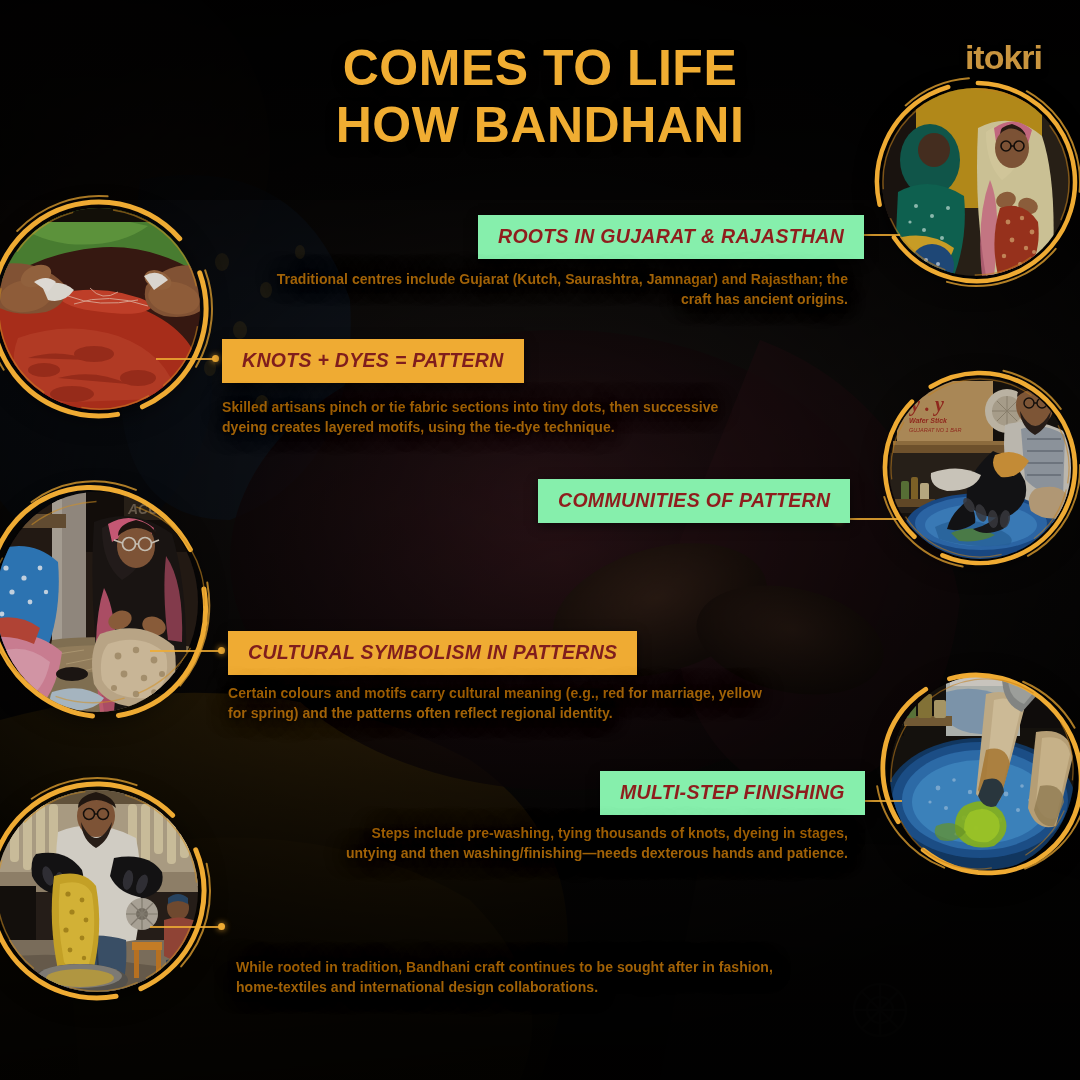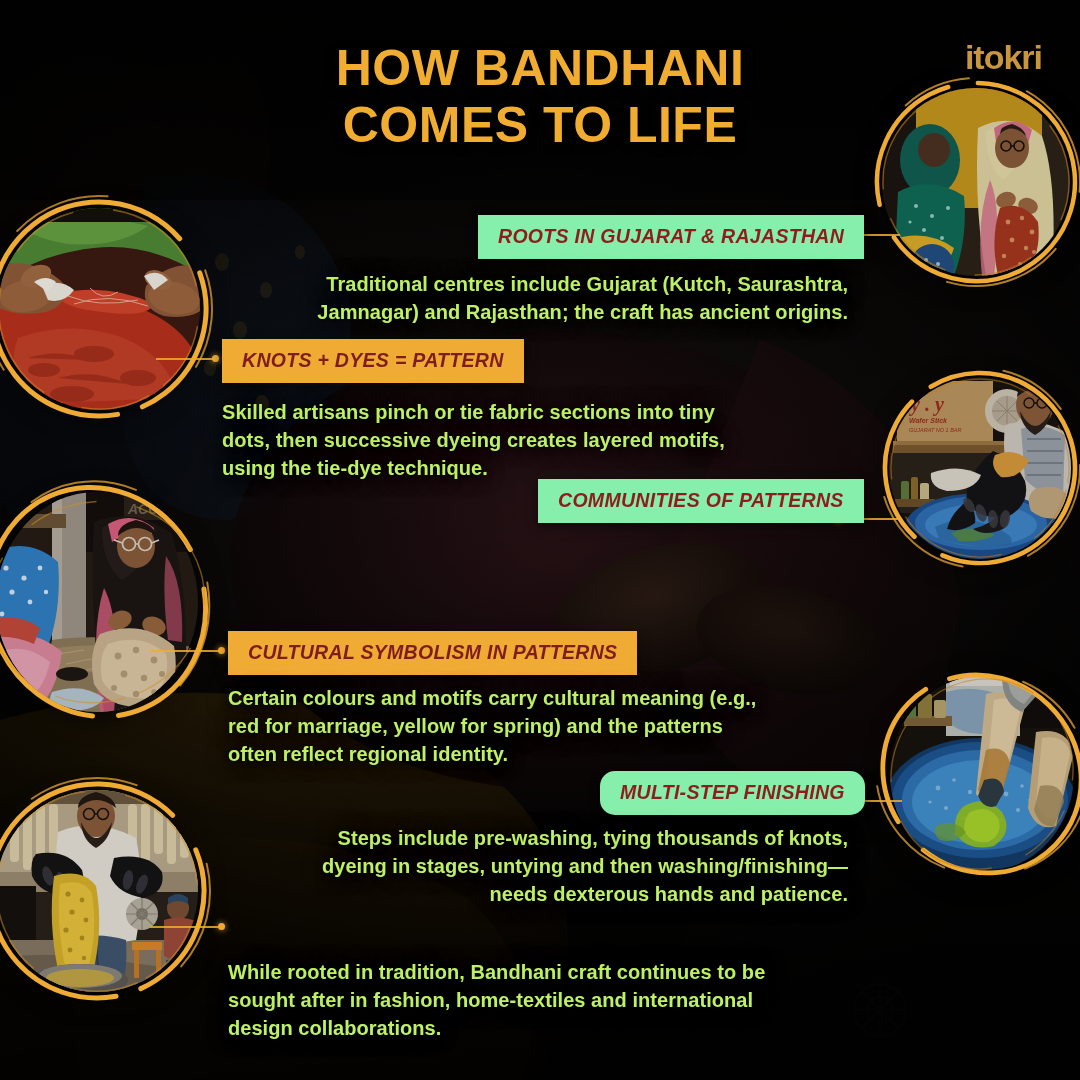--- a/index.html
+++ b/index.html
@@ -50,22 +50,22 @@
     padding:10px 20px 11px 20px;
     white-space:nowrap;
     box-shadow:0 3px 10px rgba(0,0,0,.55);
   }
   .badge.cream { background:#86efac; }
   .badge.amber { background:#efab33; color:#7f1d1d; }
 
   
   .para {
     position:absolute;
-    color:#bef264;
-    font-size:20px; font-weight:bold; line-height:1.40;
+    color:#a16207;
+    font-size:14px; font-weight:bold; line-height:1.40;
     letter-spacing:.05px;
     text-shadow:0 2px 7px rgba(0,0,0,.85), 0 0 22px rgba(0,0,0,.6);
   }
   .para.right { text-align:right; }
   .para.left  { text-align:left; }
 
   
   .conn { position:absolute; z-index:4; }
   .conn .ln { position:absolute; height:1.6px; background:#efab33; opacity:.85; }
   .conn .dt {
@@ -606,35 +606,35 @@
   <svg class="ring" viewBox="0 0 226 226">
     <circle cx="113" cy="113" r="107" fill="none" stroke="#efab33" stroke-width="5" stroke-dasharray="330 42 165 26" stroke-linecap="round" transform="rotate(138 113 113)"></circle>
     <circle cx="113" cy="113" r="113" fill="none" stroke="#efab33" stroke-width="2" stroke-dasharray="110 230 80 70" stroke-linecap="round" opacity=".72" transform="rotate(-14 113 113)"></circle>
     <circle cx="113" cy="113" r="100" fill="none" stroke="#d18f22" stroke-width="1.4" stroke-dasharray="70 40 120 44" opacity=".55" transform="rotate(66 113 113)"></circle>
   </svg>
 </div>
 
 <div id="content">
 
   <div class="title">
+    <div>COMES TO LIFE</div>
     <div>HOW BANDHANI</div>
-    <div>COMES TO LIFE</div>
   </div>
 
   <div class="logo">itokri</div>
 
   <div class="badge cream" style="left:478px; top:215px;">ROOTS IN GUJARAT &amp; RAJASTHAN</div>
   <div class="para right" style="left:270px; top:270px; width:578px;">Traditional centres include Gujarat (Kutch, Saurashtra, Jamnagar) and Rajasthan; the craft has ancient origins.</div>
 
   <div class="badge amber" style="left:222px; top:339px;">KNOTS + DYES = PATTERN</div>
   <div class="para left" style="left:222px; top:398px; width:530px;">Skilled artisans pinch or tie fabric sections into tiny dots, then successive dyeing creates layered motifs, using the tie-dye technique.</div>
 
-  <div class="badge cream" style="left:538px; top:479px;">COMMUNITIES OF PATTERNS</div>
+  <div class="badge cream" style="left:538px; top:479px;">COMMUNITIES OF PATTERN</div>
 
   <div class="badge amber" style="left:228px; top:631px;">CULTURAL SYMBOLISM IN PATTERNS</div>
   <div class="para left" style="left:228px; top:684px; width:546px;">Certain colours and motifs carry cultural meaning (e.g., red for marriage, yellow for spring) and the patterns often reflect regional identity.</div>
 
-  <div class="badge cream" style="left:600px; top:771px;border-radius:15px;">MULTI-STEP FINISHING</div>
+  <div class="badge cream" style="left:600px; top:771px;">MULTI-STEP FINISHING</div>
   <div class="para right" style="left:318px; top:824px; width:530px;">Steps include pre-washing, tying thousands of knots, dyeing in stages, untying and then washing/finishing—needs dexterous hands and patience.</div>
 
-  <div class="para left" style="left:228px; top:958px; width:556px;">While rooted in tradition, Bandhani craft continues to be sought after in fashion, home-textiles and international design collaborations.</div>
+  <div class="para left" style="left:236px; top:958px; width:556px;">While rooted in tradition, Bandhani craft continues to be sought after in fashion, home-textiles and international design collaborations.</div>
 
 </div>
 
 </body></html>

